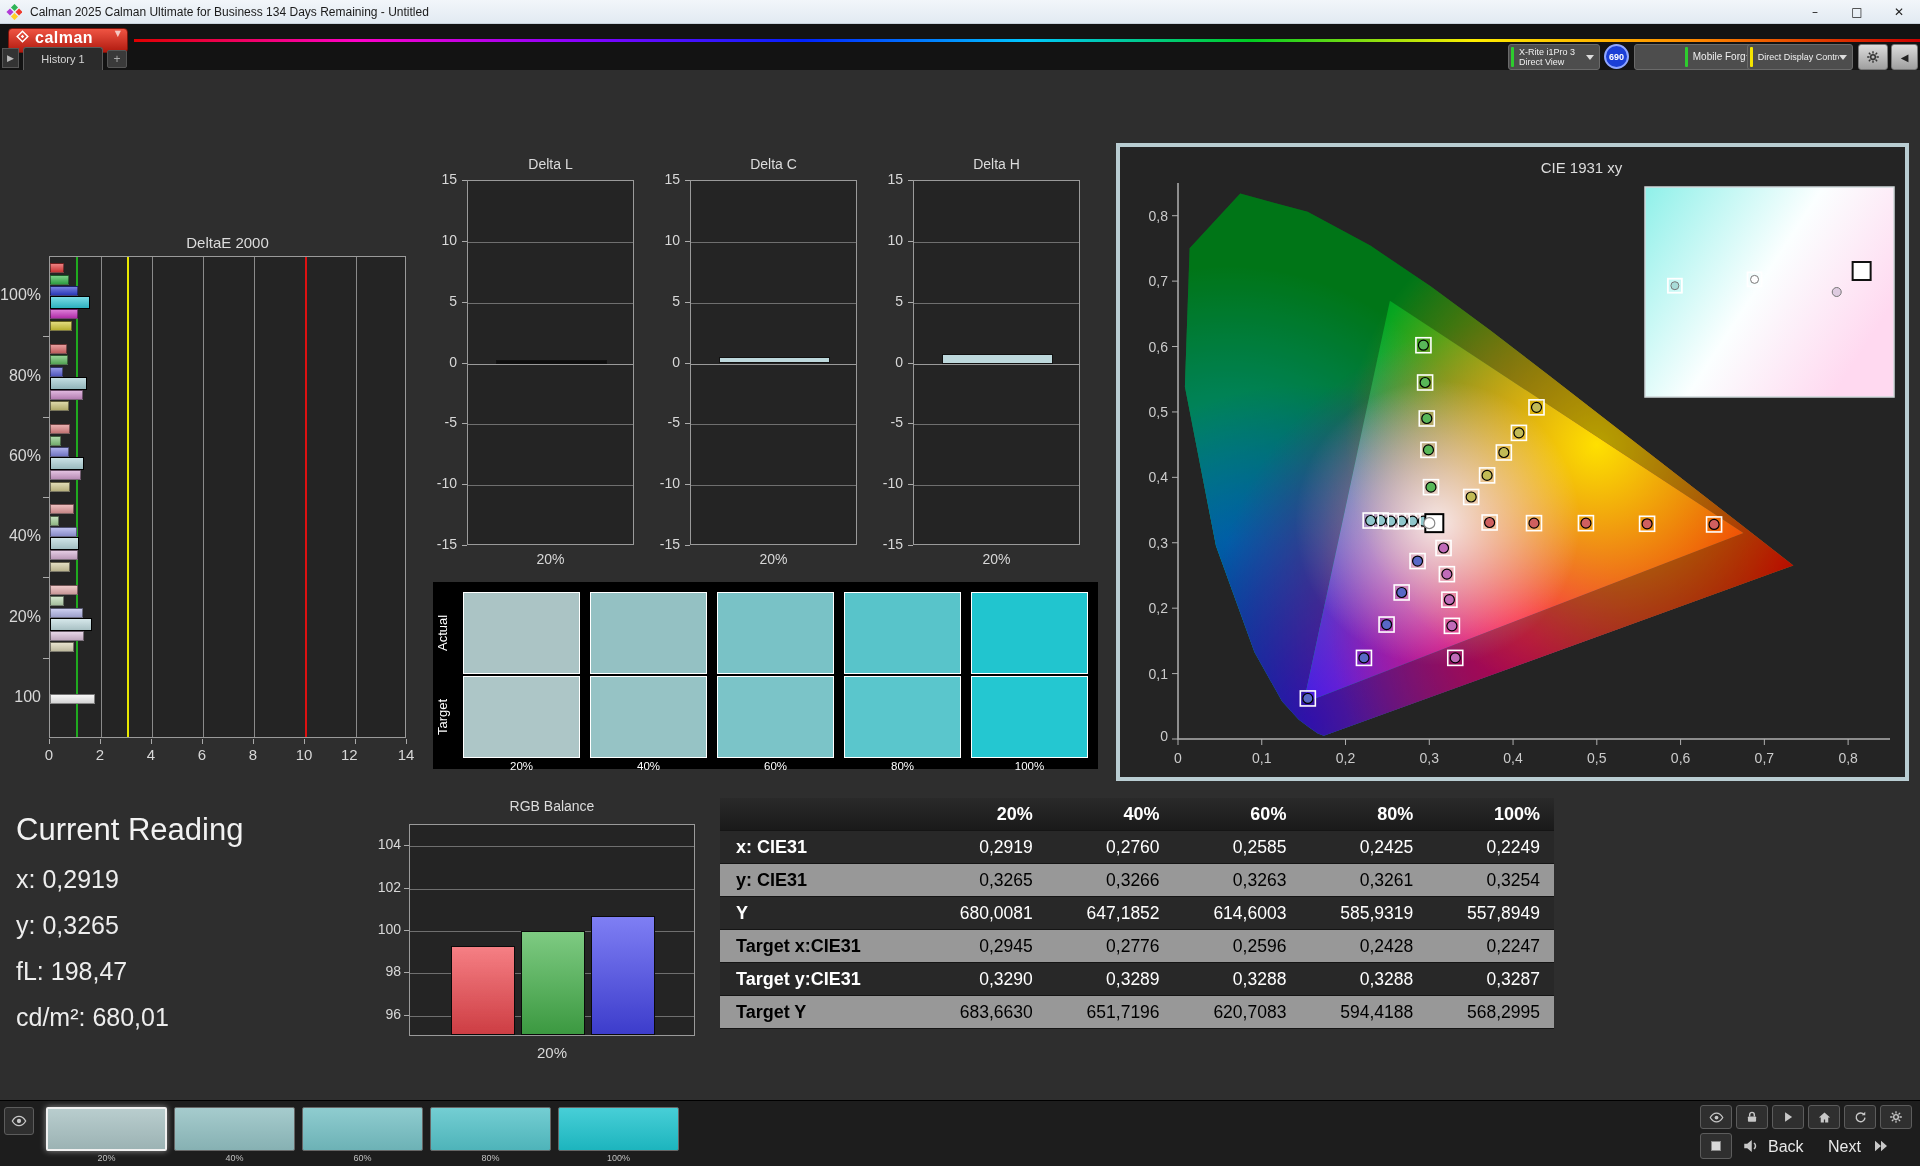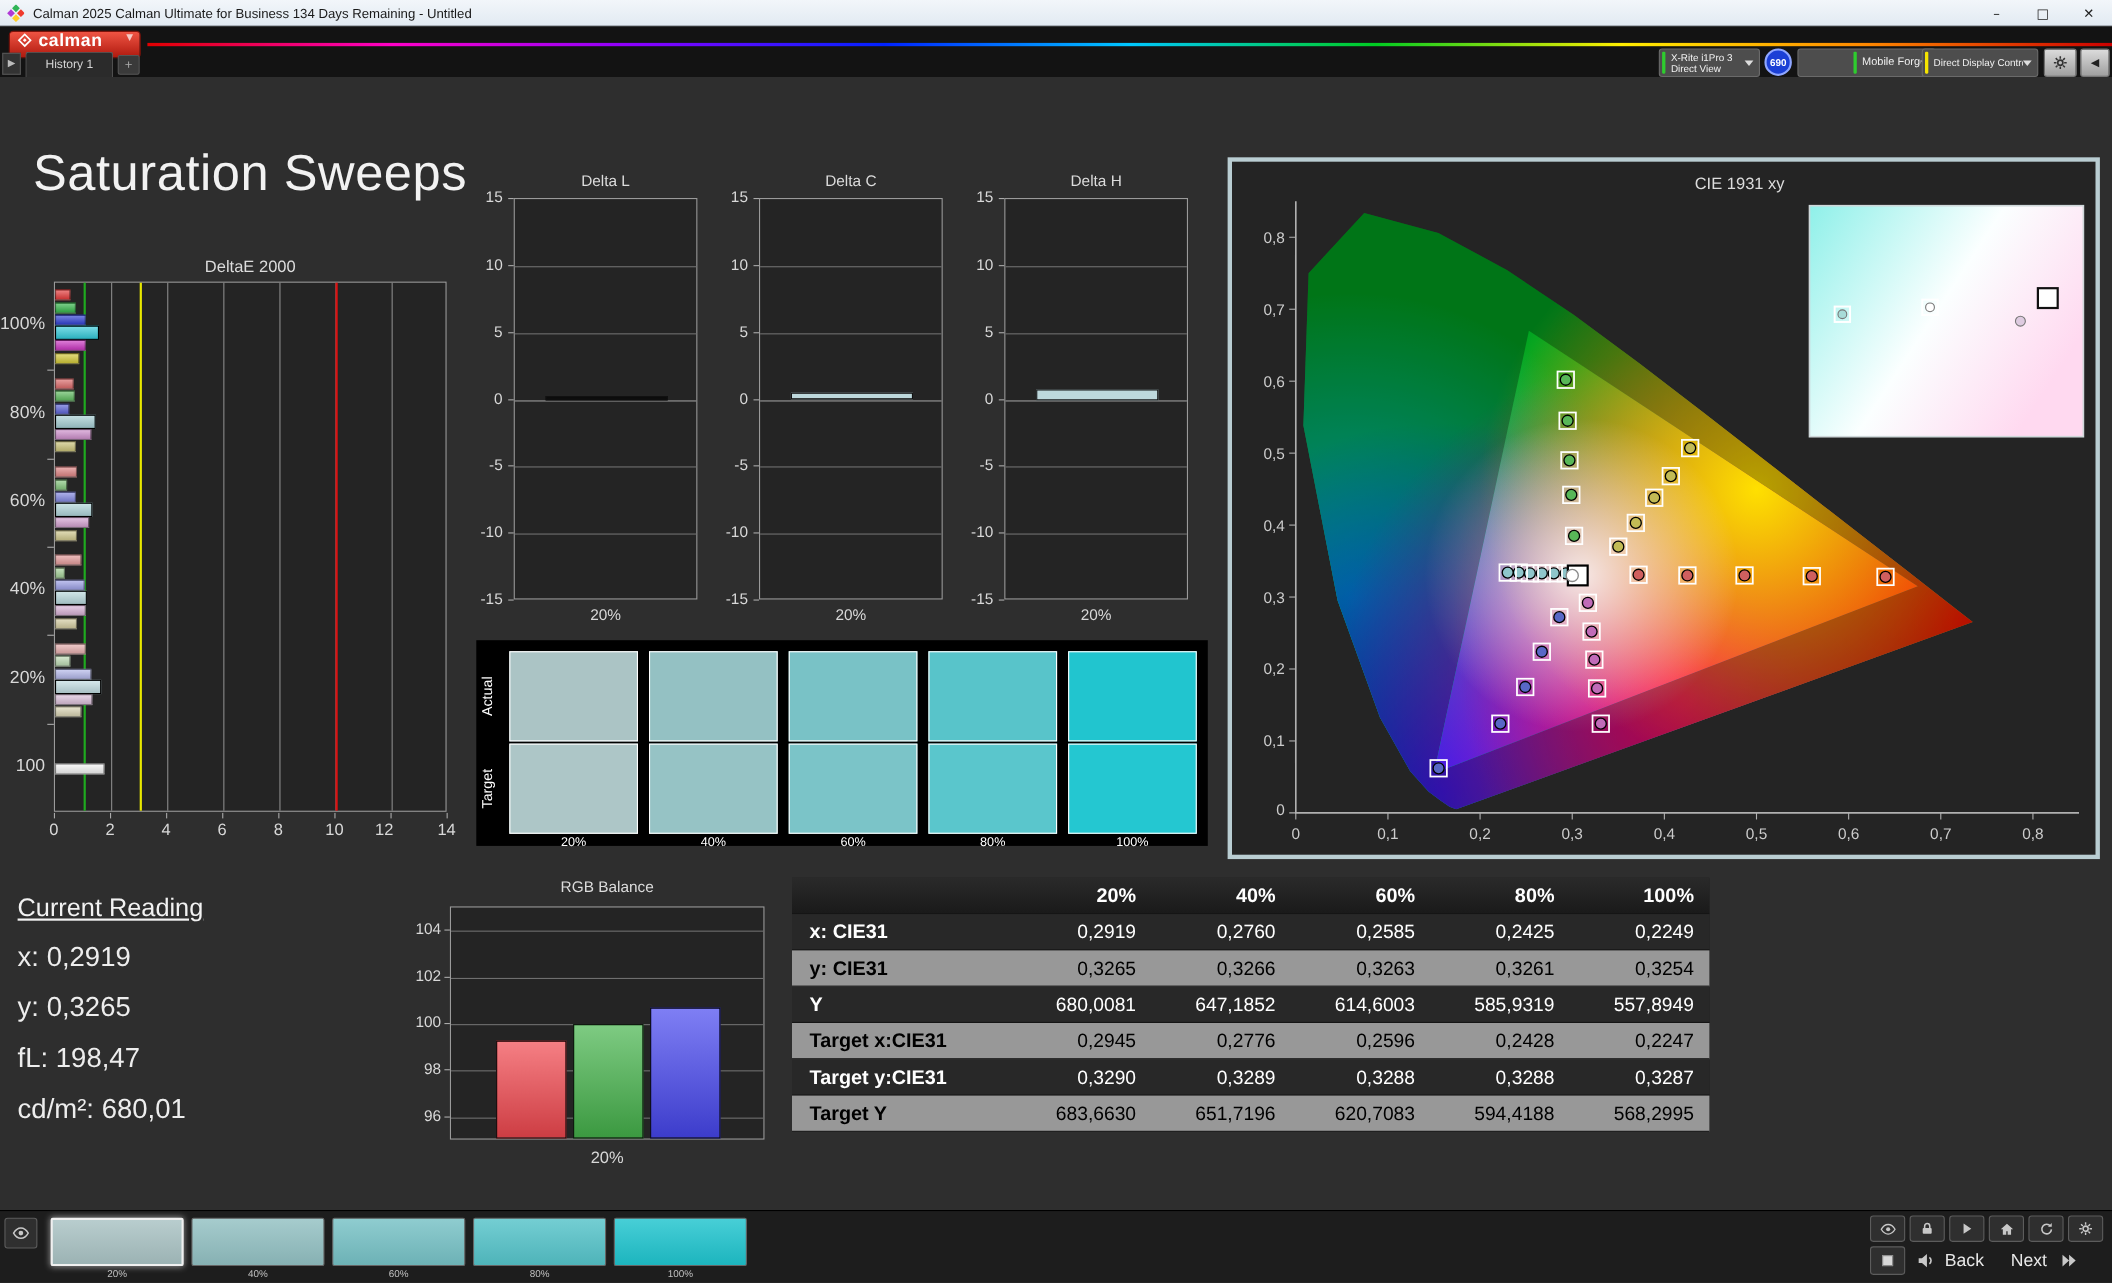--- a/index.html
+++ b/index.html
@@ -45,21 +45,21 @@
   .rot-label{position:absolute;left:2px;width:24px;color:#fff;font-size:13px;writing-mode:vertical-rl;transform:rotate(180deg);text-align:center;}
   .swcol-label{position:absolute;color:#fff;font-size:11.5px;text-align:center;}
   .swrect{position:absolute;border:1px solid #fff;}
 
   
   #cie{position:absolute;left:1116px;top:143px;width:793px;height:638px;border:4px solid #b9cdd2;background:#242424;}
   #cie .cht-title{left:0;top:12px;width:923px;}
 
   
   #reading{position:absolute;left:16px;top:812px;color:#ededed;}
-  #reading .head{font-size:23px;font-weight:400;color:#f2f2f2;text-decoration:underline;}
+  #reading .head{font-size:31px;font-weight:400;color:#f2f2f2;}
   .reading-line{font-size:25px;margin-top:17px;}
 
   
   #datatable{position:absolute;left:720px;top:798px;width:834px;background:#1c1c1c;}
   .trow{display:grid;grid-template-columns:200px repeat(5,1fr);height:33px;align-items:center;border-bottom:1px solid #151515;}
   .trow .lbl{padding-left:16px;font-weight:bold;font-size:18px;}
   .trow .val{text-align:right;padding-right:14px;font-size:17.5px;}
   .trow.hdr{background:linear-gradient(#2a2a2a,#1a1a1a);color:#fff;}
   .trow.hdr .val{font-weight:bold;font-size:18px;}
   .trow.dark{background:#282828;color:#fff;}
@@ -136,21 +136,20 @@
       <span>
         <svg width="14" height="14" viewBox="0 0 24 24">
           <circle cx="12" cy="12" r="4" fill="none" stroke="#333" stroke-width="2.6"></circle>
           <path d="M12 2v4M12 18v4M2 12h4M18 12h4M4.9 4.9l2.8 2.8M16.3 16.3l2.8 2.8M19.1 4.9l-2.8 2.8M7.7 16.3l-2.8 2.8" stroke="#333" stroke-width="2.4"></path>
         </svg>
       </span>
     </div>
     <div class="toolbtn" style="left:1891px;width:27px;font-family:'DejaVu Sans',sans-serif;font-size:10px;">◀</div>
   </div>
 
-  <div class="page-title">Saturation Sweeps</div>
 
   <div id="deltae">
       <div class="cht-title" style="left: 49px; top: 234px; width: 357px;">DeltaE 2000</div>
       <div class="plot" style="left: 49px; top: 256px; width: 357px; height: 482px;">
         <div class="gridv" style="left: 51px;"></div>
         <div class="gridv" style="left: 102px;"></div>
         <div class="gridv" style="left: 153px;"></div>
         <div class="gridv" style="left: 204px;"></div>
         <div class="gridv" style="left: 255px;"></div>
         <div class="gridv" style="left: 306px;"></div>

